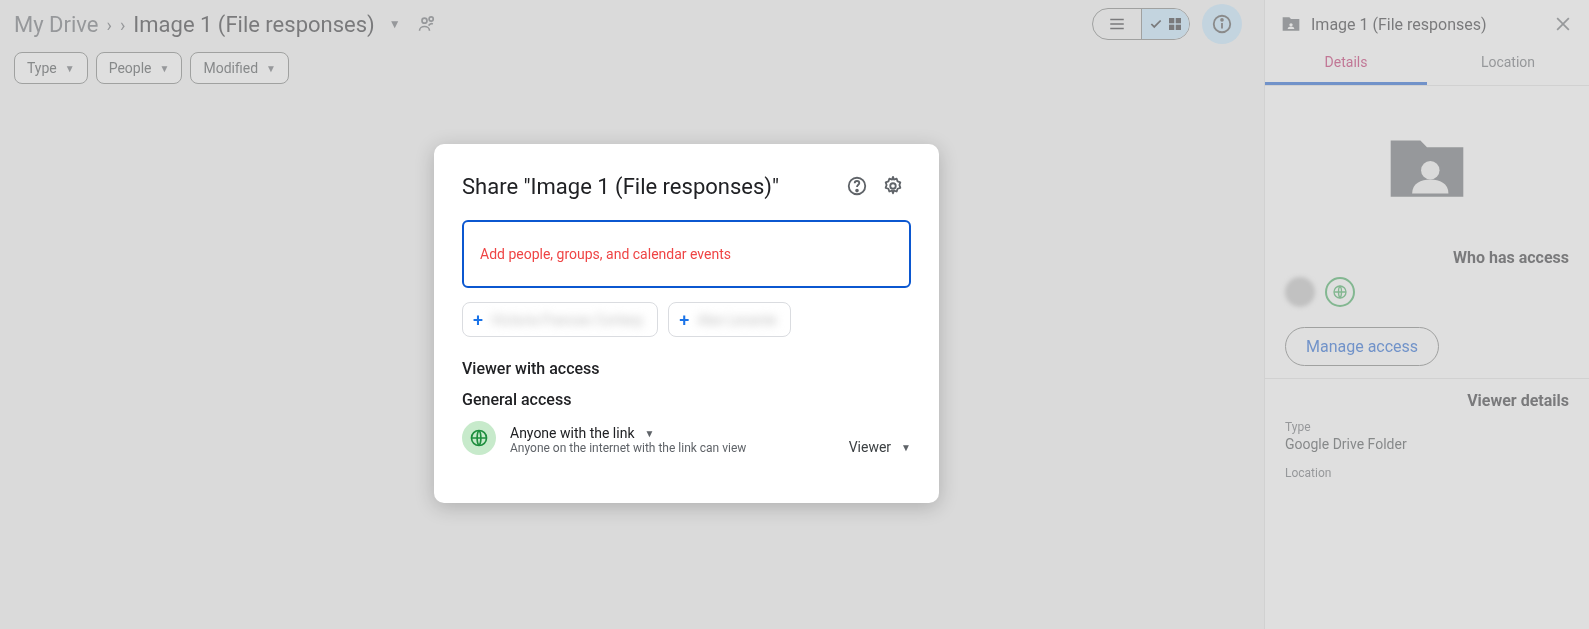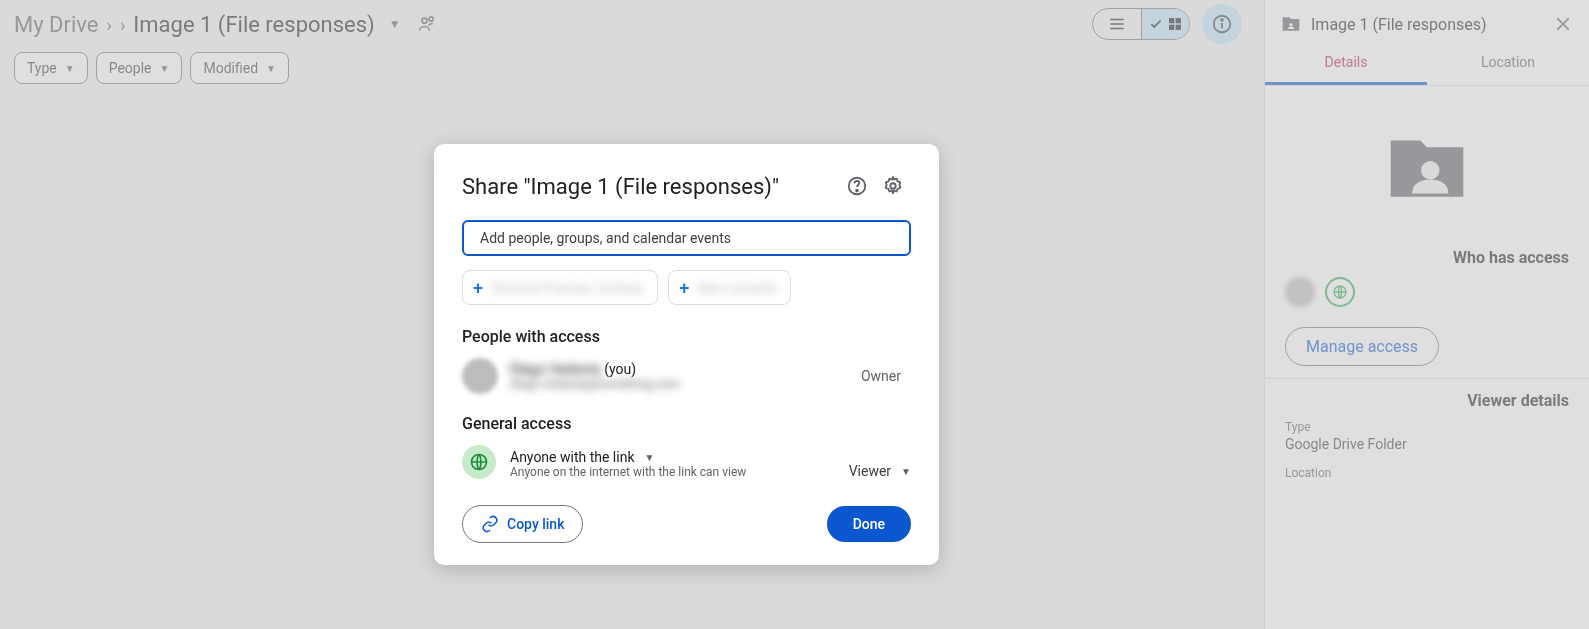--- a/index.html
+++ b/index.html
@@ -201,23 +201,23 @@
   width: 36px; height: 36px;
   display: flex;
   align-items: center;
   justify-content: center;
   color: #5f6368;
   border-radius: 50%;
 }
 .add-people {
   border: 2px solid #0b57d0;
   border-radius: 6px;
-  padding: 8px 16px;
-  font-size: 14px;
-  color: #404040;
+  padding: 24px 16px;
+  font-size: 14px;
+  color: #ef4444;
   margin-bottom: 14px;
 }
 .suggestions {
   display: flex;
   gap: 10px;
   margin-bottom: 22px;
 }
 .sugg-chip {
   border: 1px solid #dadce0;
   border-radius: 8px;
@@ -447,31 +447,21 @@
     <div class="sugg-chip">
       <span class="plus-ic">+</span>
       <span class="blur-text">Victoria Frances Cortesy</span>
     </div>
     <div class="sugg-chip">
       <span class="plus-ic">+</span>
       <span class="blur-text">Alex Levante</span>
     </div>
   </div>
 
-  <div class="section-h">People with access</div>
-  <div class="person-row">
-    <div class="avatar-md"></div>
-    <div class="person-info">
-      <div class="person-name">
-        <span class="blur-text">Diego Vedanta</span><span> (you)</span>
-      </div>
-      <div class="person-email blur-text">diego.vedanta@something.com</div>
-    </div>
-    <div class="role-label">Owner</div>
-  </div>
+  <div class="section-h">Viewer with access</div>
 
   <div class="section-h">General access</div>
   <div class="general-row">
     <div class="globe-circle">
       <svg width="20" height="20" viewBox="0 0 24 24" fill="none" stroke="currentColor" stroke-width="2">
           <circle cx="12" cy="12" r="9"></circle>
           <path d="M3 12h18M12 3c3 3 3 15 0 18M12 3c-3 3-3 15 0 18"></path>
         </svg>
     </div>
     <div class="ga-info">
@@ -480,25 +470,13 @@
         <span style="font-size:10px;color:#5f6368;">▼</span>
       </div>
       <div class="ga-sub">Anyone on the internet with the link can view</div>
     </div>
     <div class="role-dd">
       <span>Viewer</span>
       <span style="font-size:10px;color:#5f6368;">▼</span>
     </div>
   </div>
 
-  <div class="dlg-footer">
-    <div class="copy-link-btn">
-      <span>
-        <svg width="18" height="18" viewBox="0 0 24 24" fill="none" stroke="currentColor" stroke-width="2">
-            <path d="M10 13a5 5 0 007 0l3-3a5 5 0 00-7-7l-1 1"></path>
-            <path d="M14 11a5 5 0 00-7 0l-3 3a5 5 0 007 7l1-1"></path>
-          </svg>
-      </span>
-      <span>Copy link</span>
-    </div>
-    <div class="done-btn">Done</div>
-  </div>
 </div>
 
 </body></html>

